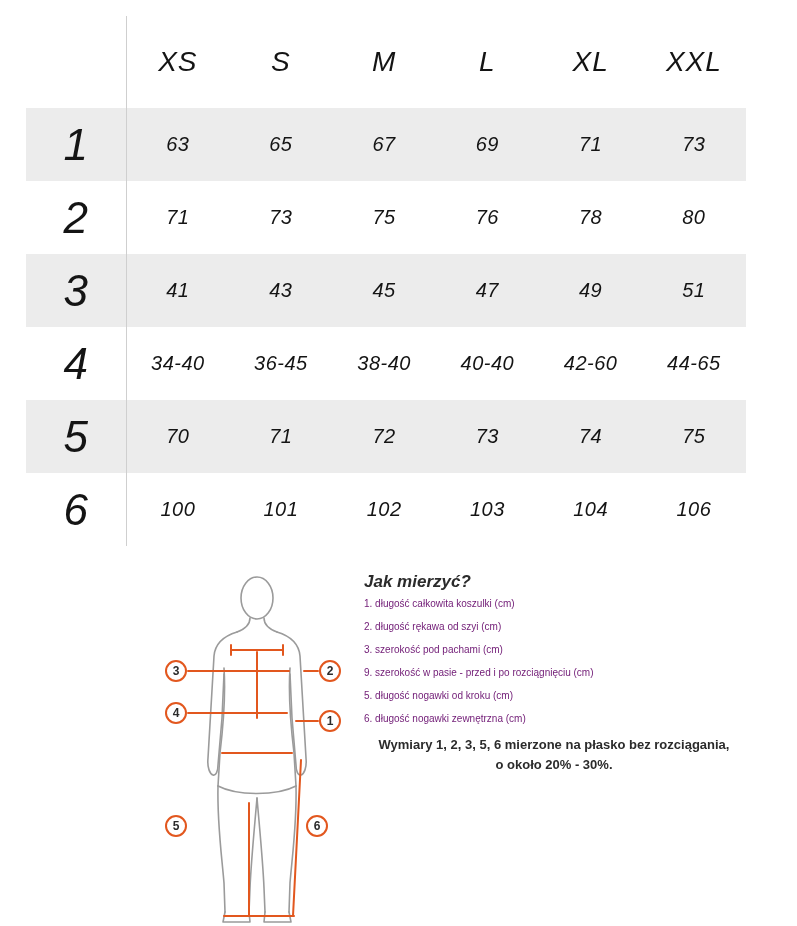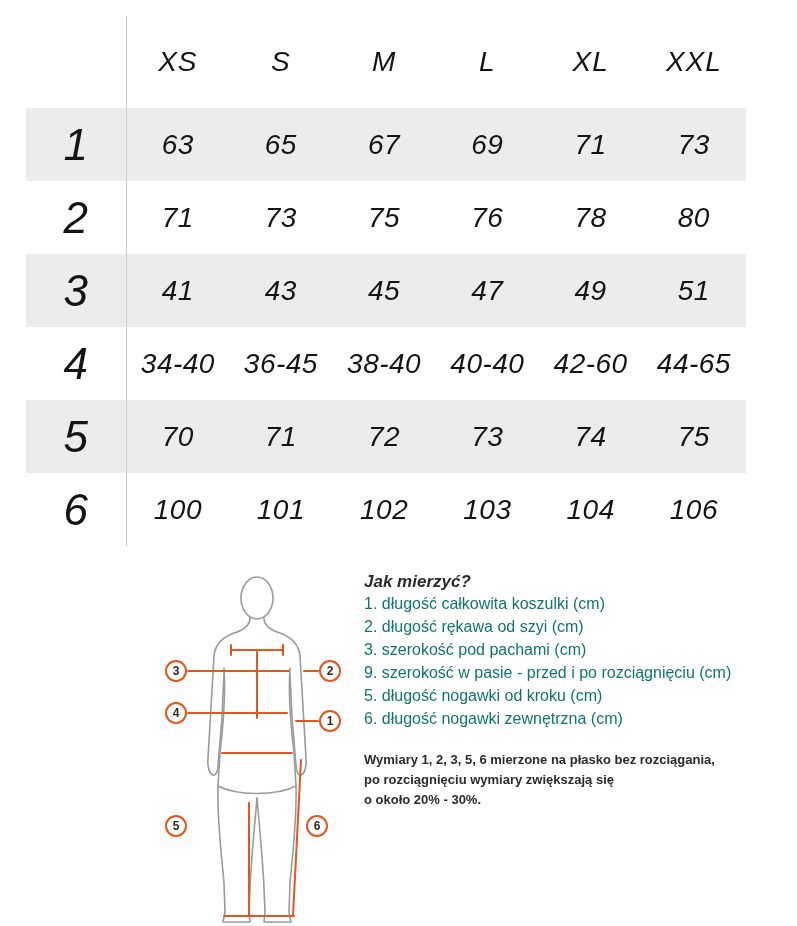--- a/index.html
+++ b/index.html
@@ -41,21 +41,21 @@
     color: #141414;
   }
   tbody tr { height: 73px; }
   tbody tr.stripe { background: #ececec; }
   td.rowlabel {
     font-size: 44px;
     font-weight: 400;
     color: #141414;
   }
   td.val {
-    font-size: 28px;
+    font-size: 20px;
     color: #141414;
     letter-spacing: 0.5px;
   }
 
   
   .bottom-section {
     position: relative;
     margin-top: 22px;
     height: 370px;
   }
@@ -93,28 +93,28 @@
   }
   .measure-heading {
     font-size: 17px;
     font-weight: bold;
     color: #2b2b2b;
     margin: 0 0 0 0;
     font-style: italic;
   }
   .measure-list { margin: 0; padding: 0; list-style: none; }
   .measure-list li {
-    font-size: 16px;
+    font-size: 10px;
     line-height: 23px;
-    color: #0f766e;
+    color: #701a75;
   }
   .measure-note {
-    margin-top: 20px;
+    margin-top: 5px;
     width: 380px;
-    text-align: left;
+    text-align: center;
     font-size: 13px;
     font-weight: bold;
     line-height: 20px;
     color: #2b2b2b;
   }
 </style>
 </head>
 <body>
 
 <table class="size-table">
@@ -235,18 +235,17 @@
     <ul class="measure-list">
       <li>1. długość całkowita koszulki (cm)</li>
       <li>2. długość rękawa od szyi (cm)</li>
       <li>3. szerokość pod pachami (cm)</li>
       <li>9. szerokość w pasie - przed i po rozciągnięciu (cm)</li>
       <li>5. długość nogawki od kroku (cm)</li>
       <li>6. długość nogawki zewnętrzna (cm)</li>
     </ul>
     <div class="measure-note">
       <div>Wymiary 1, 2, 3, 5, 6 mierzone na płasko bez rozciągania,</div>
-      <div>po rozciągnięciu wymiary zwiększają się</div>
       <div>o około 20% - 30%.</div>
     </div>
   </div>
 
 </div>
 
 </body></html>

